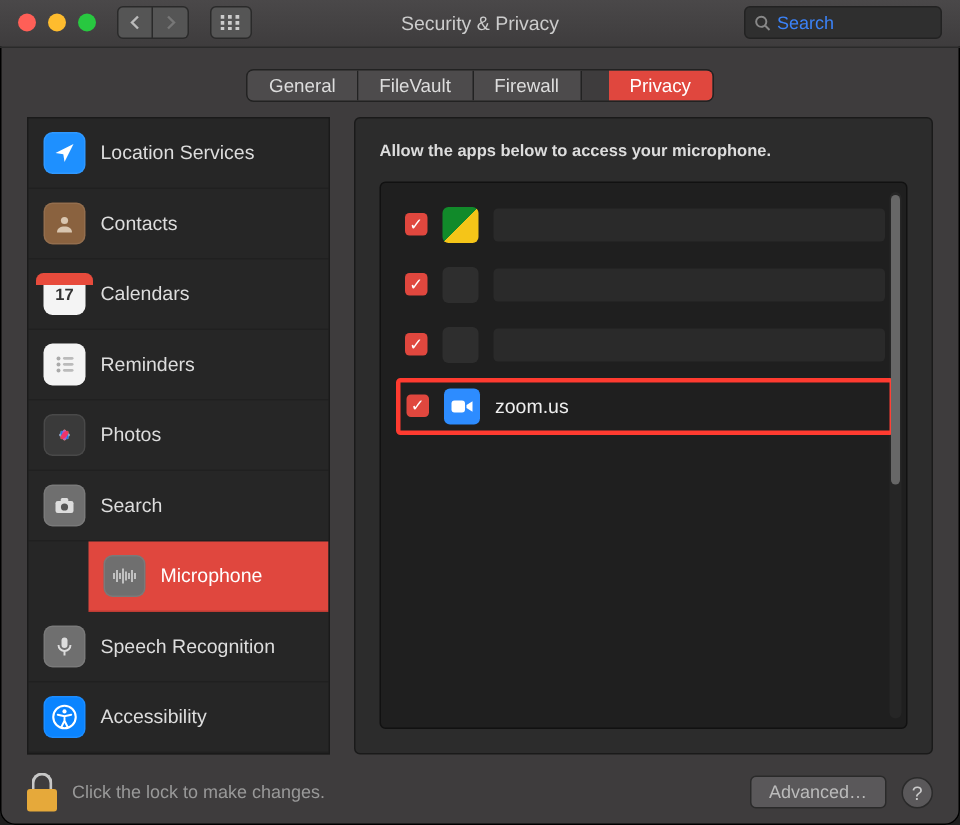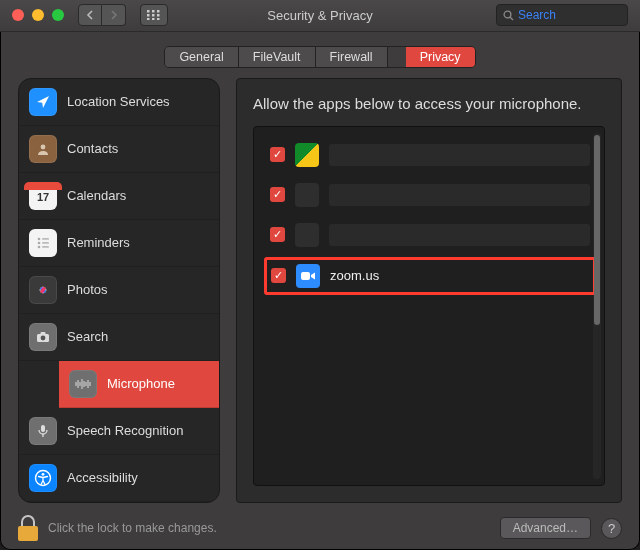--- a/index.html
+++ b/index.html
@@ -60,39 +60,39 @@
     padding:3px 14px; font-size:12.5px; background:#4d4b4c; color:#ddd;
     border-right:1px solid #222;
   }
   .seg-item:last-child{border-right:none;}
   .seg-item.active{ background:#e0473e; color:#fff;margin-left:18px; }
   
   .content {
     flex:1; display:flex; gap:16px; padding:0 18px 10px;
   }
   .sidebar {
-    width:202px; background:#262626; border:1px solid #1a1a1a; border-radius:13px;
+    width:202px; background:#262626; border:1px solid #1a1a1a; border-radius:0;
     overflow:hidden; display:flex; flex-direction:column;
   }
   .sb-list{flex:1;overflow:auto;}
   .sb-item{
     display:flex;align-items:center;gap:10px;
     padding:9px 10px; color:#ddd; font-size:13px;
     border-bottom:1px solid rgba(0,0,0,0.15);
   }
   .sb-item.active{ background:#e0473e; color:#fff;margin-left:40px; }
   .sb-icon{
     width:28px;height:28px;border-radius:6px;box-shadow:inset 0 0 0 1px rgba(255,255,255,0.08);
     display:flex;align-items:center;justify-content:center;font-size:14px;color:#fff;flex-shrink:0;
   }
   .main {
     flex:1; background:#2c2c2c; border:1px solid #1a1a1a; border-radius:4px;
     padding:16px 16px; display:flex; flex-direction:column;
   }
-  .main-head{ color:#ddd; font-size:15px; margin-bottom:14px; }
+  .main-head{ color:#ddd; font-size:11px; margin-bottom:14px;font-weight:bold; }
   .appbox{
     flex:1; background:#1f1f1f; border:1px solid #111; border-radius:4px;
     padding:10px 8px 8px 10px; position:relative; overflow:hidden;
   }
   .scrollbar{
     position:absolute; right:3px; top:6px; bottom:6px; width:8px;
     background:rgba(255,255,255,0.03); border-radius:4px;
   }
   .scrollbar::after{
     content:""; position:absolute; left:1px; right:1px; top:2px; height:55%;

